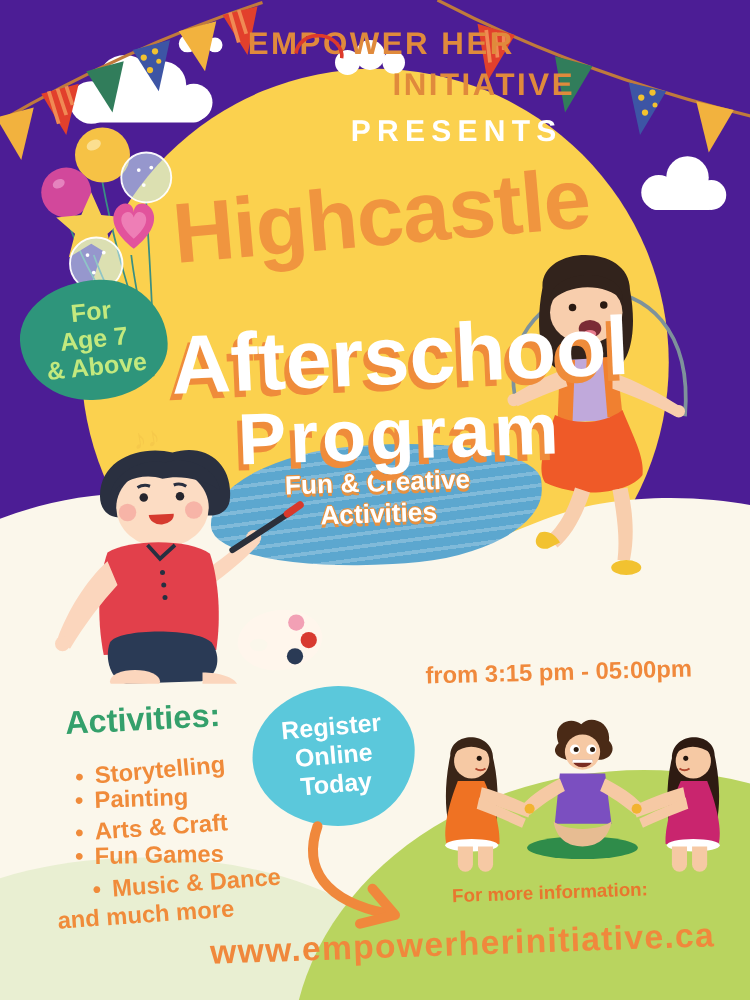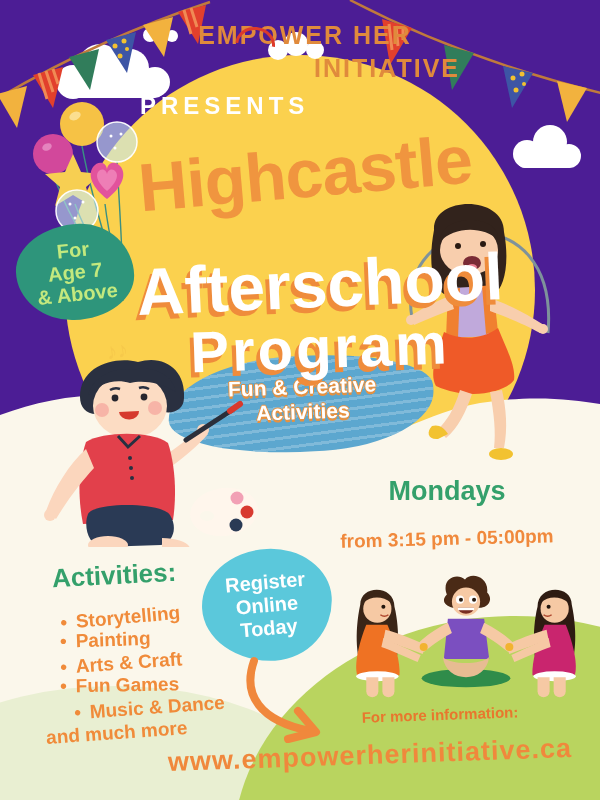--- a/index.html
+++ b/index.html
@@ -12,21 +12,21 @@
   .cloud{z-index:2;}
   .cloud-hc{z-index:3;}
   
   .bunting{z-index:4;}
   .balloons{z-index:4;}
   .red-arc{left:236px;top:27px;width:34px;height:15px;border:3.5px solid #DD3A2B;border-bottom:none;
     border-radius:100% 100% 0 0/200% 200% 0 0;transform:rotate(6deg);z-index:5;}
   
   .org1{left:150px;top:21px;width:310px;text-align:center;font-size:25px;letter-spacing:2px;color:#E08A3C;z-index:4;}
   .org2{left:150px;top:54px;width:310px;text-align:right;font-size:25px;letter-spacing:2px;color:#E08A3C;z-index:4;}
-  .presents{left:140px;top:92px;width:310px;text-align:left;font-size:24px;letter-spacing:5px;color:#FFFFFF;z-index:4;}
+  .presents{left:140px;top:92px;width:310px;text-align:right;font-size:24px;letter-spacing:5px;color:#FFFFFF;z-index:4;}
   .title{left:85px;top:134px;width:440px;text-align:center;font-size:68px;letter-spacing:-1px;color:#F0953F;
     transform:rotate(-5deg);z-index:4;}
   .prog1{left:70px;top:246px;width:500px;text-align:center;font-size:66px;color:#fff;
     text-shadow:-4px 5px 0 #EF8C3B;transform:rotate(-2.5deg);z-index:7;}
   .prog2{left:110px;top:314px;width:420px;text-align:center;font-size:58px;letter-spacing:3px;color:#fff;
     text-shadow:-4px 5px 0 #EF8C3B;transform:rotate(-2deg);z-index:7;}
   .brush{left:168px;top:356px;width:266px;height:96px;background:#5CA7CF;z-index:6;
     border-radius:48% 52% 44% 56%/62% 40% 58% 42%;transform:rotate(-3.5deg);overflow:hidden;}
   .brush:after{content:"";position:absolute;inset:0;
     background:repeating-linear-gradient(176deg,transparent 0 7px,rgba(255,255,255,.22) 7px 10px);}
@@ -238,21 +238,20 @@
     <path d="M140,186 C154,186 166,190 168,196 L140,198 Z" fill="#FBD6BD"></path>
     <g transform="translate(168,132)">
       <ellipse cx="34" cy="28" rx="34" ry="24" fill="#FFF6EC" transform="rotate(-8 34 28)"></ellipse>
       <ellipse cx="17" cy="32" rx="7" ry="5" fill="#FBF7EB"></ellipse>
       <circle cx="47" cy="14" r="6.5" fill="#F2A0B5"></circle>
         <circle cx="57" cy="28" r="6.5" fill="#D83A30"></circle>
         <circle cx="46" cy="41" r="6.5" fill="#2A3A55"></circle>
     </g>
   </svg>
 
-  <div class="abs mondays">Mondays</div>
   <div class="abs time">from 3:15 pm - 05:00pm</div>
 
   <div class="abs pale-hill"></div>
   <div class="abs green-hill"></div>
 
   <div class="abs act-h">Activities:</div>
   <ul class="abs acts">
     <li><span>Storytelling</span></li>
     <li><span>Painting</span></li>
     <li><span>Arts &amp; Craft</span></li>

